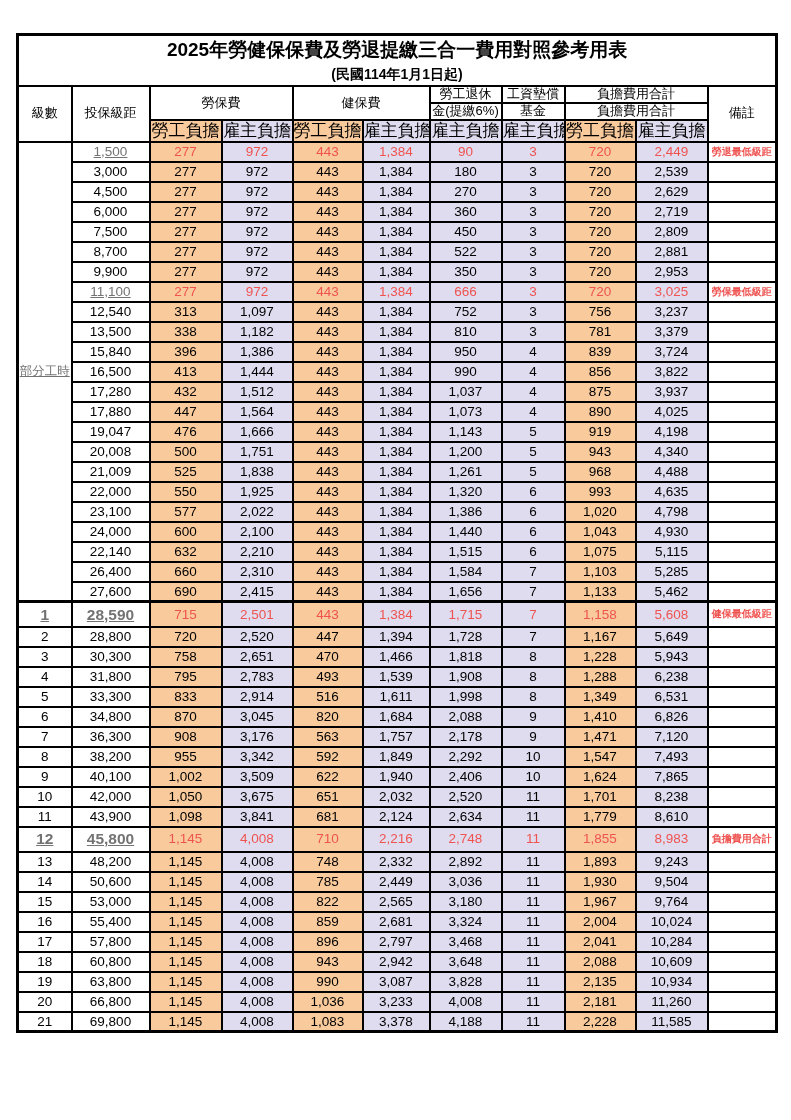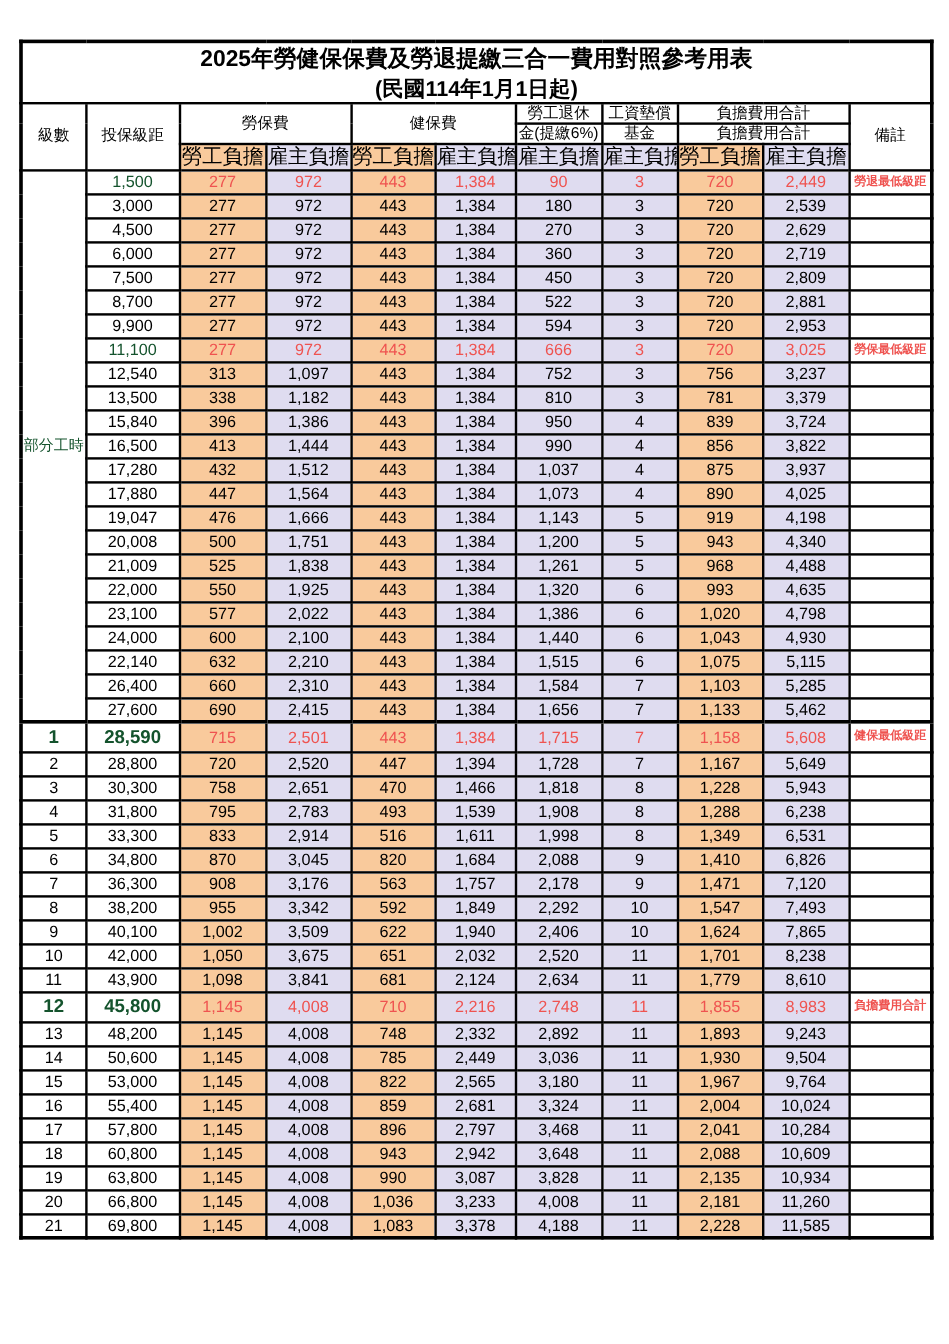--- a/index.html
+++ b/index.html
@@ -19,29 +19,29 @@
   th, td {
     border: 2px solid #000;
     text-align: center;
     vertical-align: middle;
     padding: 0;
     overflow: hidden;
     white-space: nowrap;
   }
   tr.title-row th { height: 48px; background: #fff; }
   .title    { font-size: 19px; font-weight: bold; line-height: 28px; }
-  .subtitle { font-size: 18px; font-weight: bold; line-height: 21px; }
+  .subtitle { font-size: 14px; font-weight: bold; line-height: 21px; }
   thead th { font-weight: normal; font-size: 13px; height: 17px; line-height: 1.15; background: #fff; }
   thead tr.h3 th { font-size: 17px; }
   tbody td { font-size: 13.5px; height: 20px; line-height: 1; }
   .c-emp { background: var(--emp-bg, #F9CA9C); }
   .c-er  { background: var(--er-bg, #DFDCF0); }
   .c-remark { font-size: 10px; color: var(--red, #EF5350); padding: 0 1px; font-weight: bold; }
   .red-row td { color: var(--red, #EF5350); }
-  .red-row .c-level, .red-row .c-bracket { color: #14532d; }
+  .red-row .c-level, .red-row .c-bracket { color: #737373; text-decoration: underline; }
   .em-row { height: 25px; }
   .em-row .c-level, .em-row .c-bracket { font-weight: bold; font-size: 15.5px; }
   tr.section-start td { border-top: 3px solid #000; }
   td[data-name="part-time-label"] { font-size: 12.5px; padding: 0; }
 </style>
 </head>
 <body>
 
 <div class="sheet" data-name="premium-reference-sheet">
   <table class="premium" data-name="premium-table">
@@ -164,21 +164,21 @@
           <td class="c-emp" data-name="cell-total-employee">720</td>
           <td class="c-er" data-name="cell-total-employer">2,881</td>
           <td class="c-remark" data-name="cell-remark"></td>
         </tr>
         <tr data-name="table-row">
           <td class="c-bracket" data-name="cell-bracket">9,900</td>
           <td class="c-emp" data-name="cell-labor-ins-employee">277</td>
           <td class="c-er" data-name="cell-labor-ins-employer">972</td>
           <td class="c-emp" data-name="cell-health-ins-employee">443</td>
           <td class="c-er" data-name="cell-health-ins-employer">1,384</td>
-          <td class="c-er" data-name="cell-pension-employer">594</td>
+          <td class="c-er" data-name="cell-pension-employer">350</td>
           <td class="c-er" data-name="cell-wage-fund-employer">3</td>
           <td class="c-emp" data-name="cell-total-employee">720</td>
           <td class="c-er" data-name="cell-total-employer">2,953</td>
           <td class="c-remark" data-name="cell-remark"></td>
         </tr>
         <tr data-name="table-row" class="red-row">
           <td class="c-bracket" data-name="cell-bracket">11,100</td>
           <td class="c-emp" data-name="cell-labor-ins-employee">277</td>
           <td class="c-er" data-name="cell-labor-ins-employer">972</td>
           <td class="c-emp" data-name="cell-health-ins-employee">443</td>

